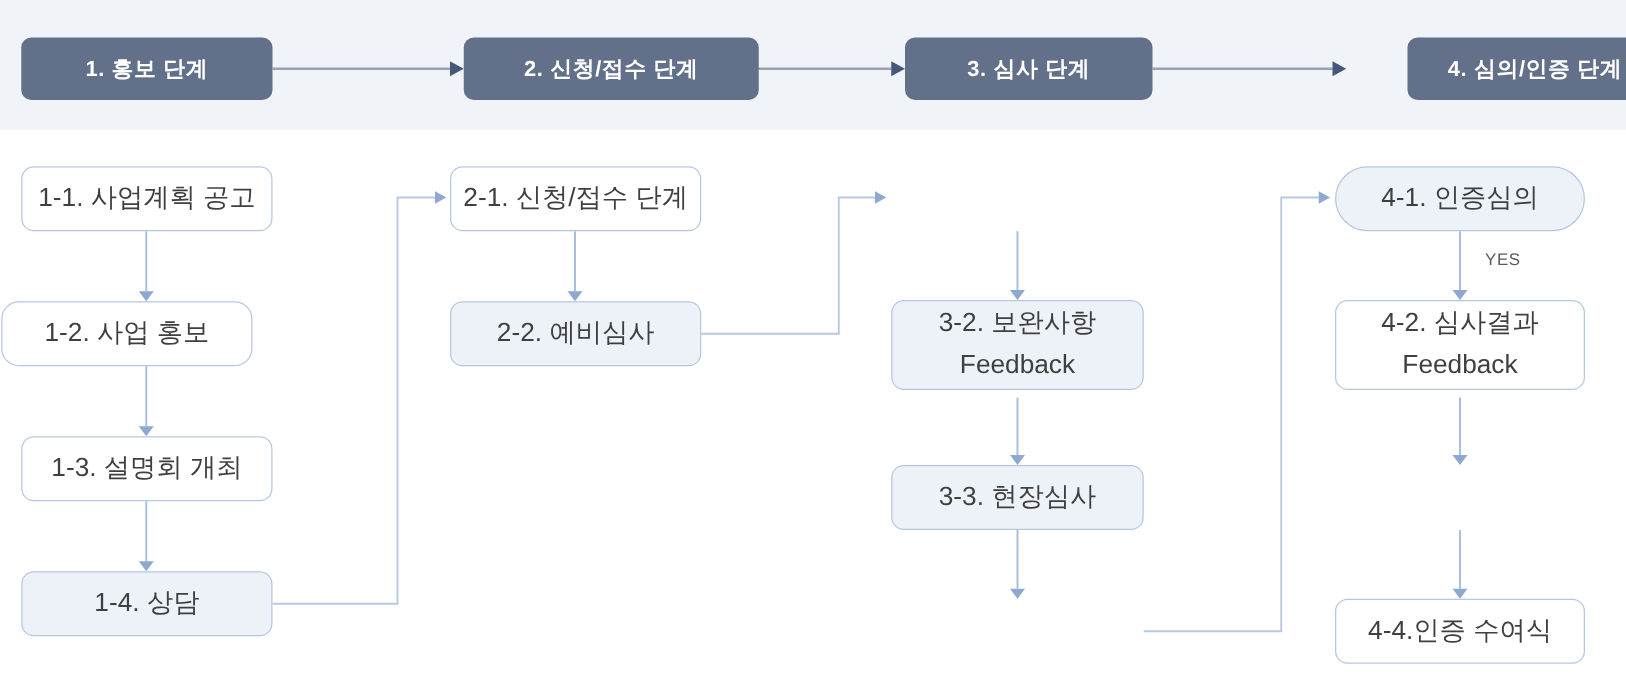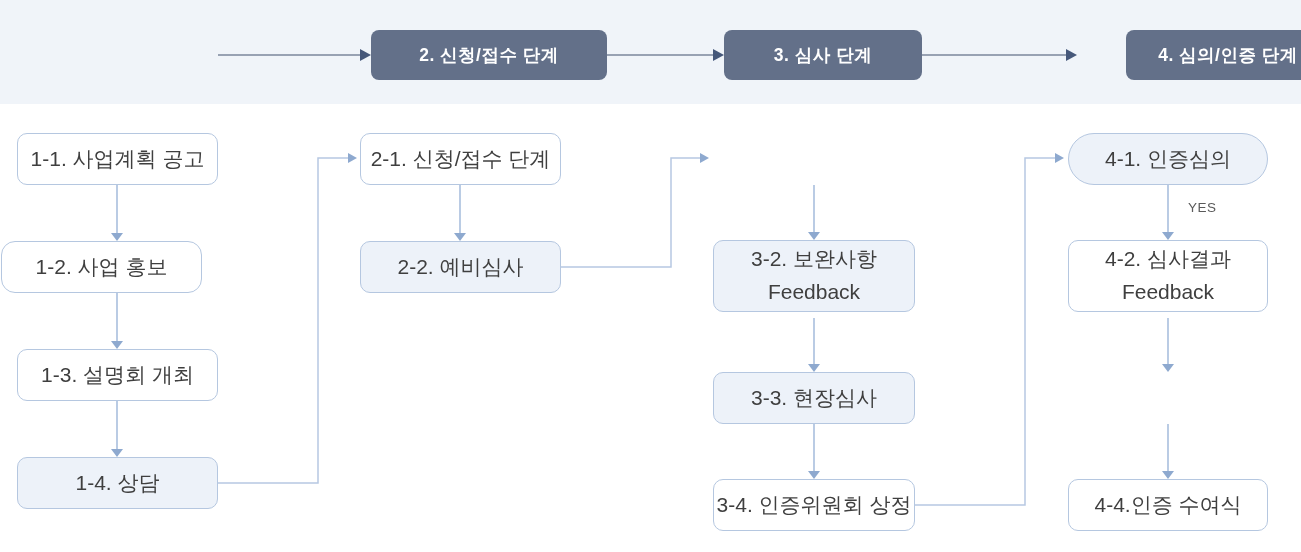--- a/index.html
+++ b/index.html
@@ -156,36 +156,36 @@
     <g>
       <path d="M 561 267 H 671 V 158 H 700" fill="none" stroke="var(--wire-line)" stroke-width="1.5"></path>
       <polygon points="700,153 700,163 709,158" fill="var(--arrow-head)"></polygon>
     </g>
     <g>
       <path d="M 915 505 H 1025 V 158 H 1055" fill="none" stroke="var(--wire-line)" stroke-width="1.5"></path>
       <polygon points="1055,153 1055,163 1064,158" fill="var(--arrow-head)"></polygon>
     </g>
   </svg>
 
+  <div class="stage-header" style="left:17px; width:201px;">1. 홍보 단계</div>
   <div class="stage-header" style="left:371px; width:236px;">2. 신청/접수 단계</div>
   <div class="stage-header" style="left:724px; width:198px;">3. 심사 단계</div>
   <div class="stage-header" style="left:1126px; width:204px;">4. 심의/인증 단계</div>
 
   <div class="node" style="left:17px; top:133px;">1-1. 사업계획 공고</div>
   <div class="node" style="left:1px; top:241px;border-radius:14px;">1-2. 사업 홍보</div>
   <div class="node" style="left:17px; top:349px;">1-3. 설명회 개최</div>
   <div class="node light" style="left:17px; top:457px;">1-4. 상담</div>
 
   <div class="node" style="left:360px; top:133px;">2-1. 신청/접수 단계</div>
   <div class="node light" style="left:360px; top:241px;">2-2. 예비심사</div>
 
   <div class="node light tall" style="left:713px; top:240px; width:202px;">3-2. 보완사항
 Feedback</div>
   <div class="node light" style="left:713px; top:372px; width:202px;">3-3. 현장심사</div>
-  <div class="node" style="left:713px; top:479px; width:202px;">3-4. 인증위원회 상정</div>
 
   <div class="node light pill" style="left:1068px; top:133px; width:200px;">4-1. 인증심의</div>
   <div class="node tall" style="left:1068px; top:240px; width:200px;">4-2. 심사결과
 Feedback</div>
   <div class="node" style="left:1068px; top:479px; width:200px;">4-4.인증 수여식</div>
 
   <div class="edge-label" style="left:1188px; top:200px;">YES</div>
 
 </div>
 

